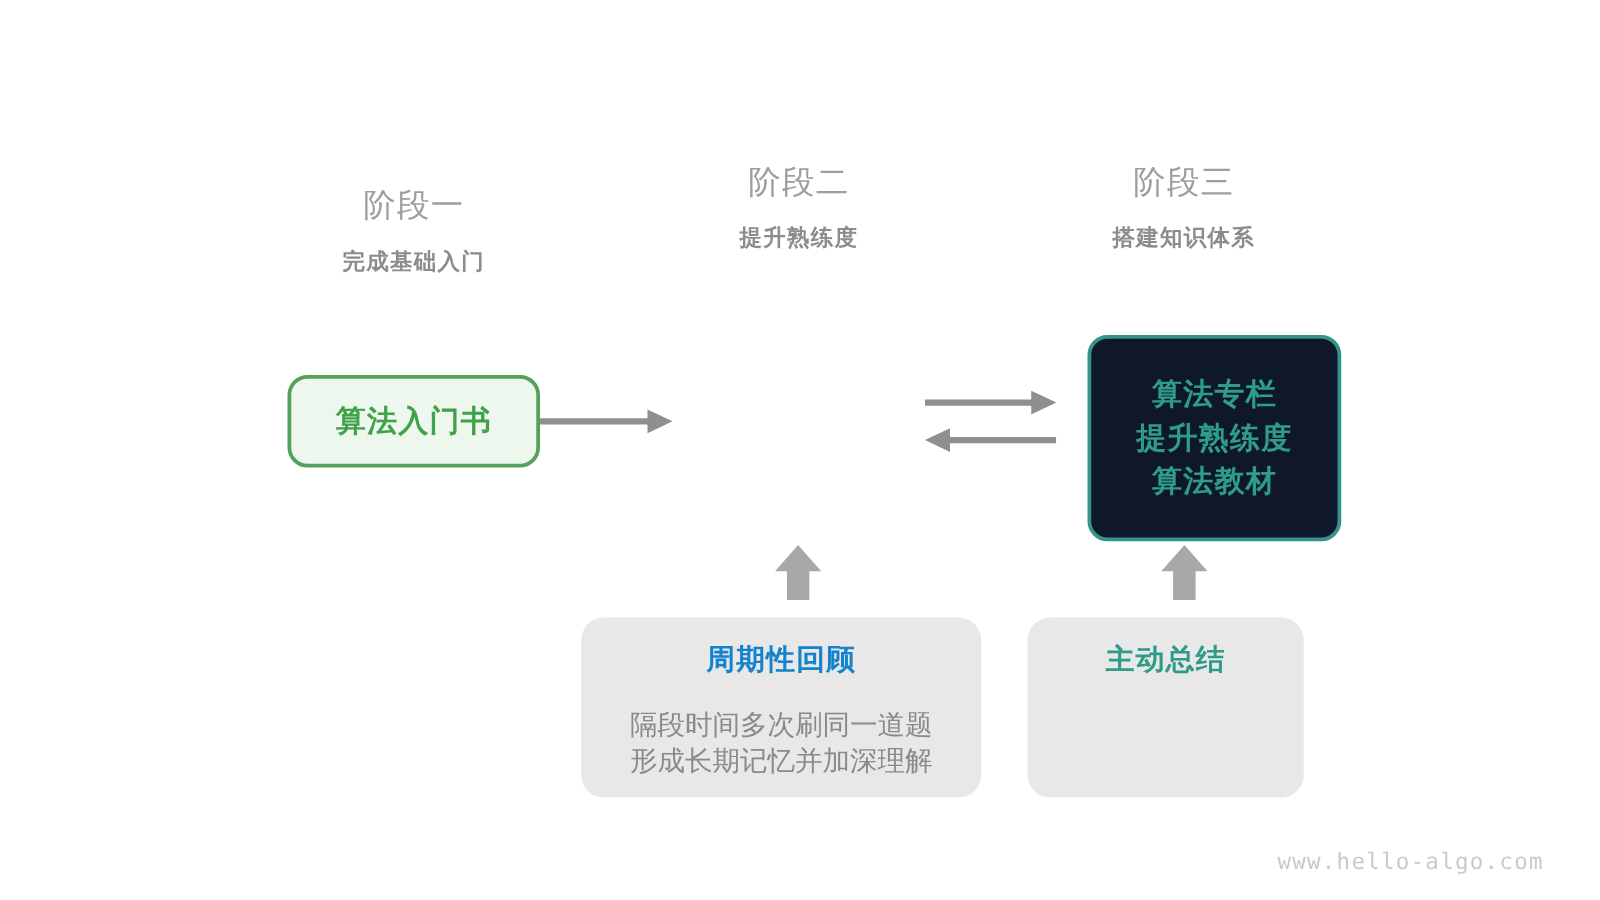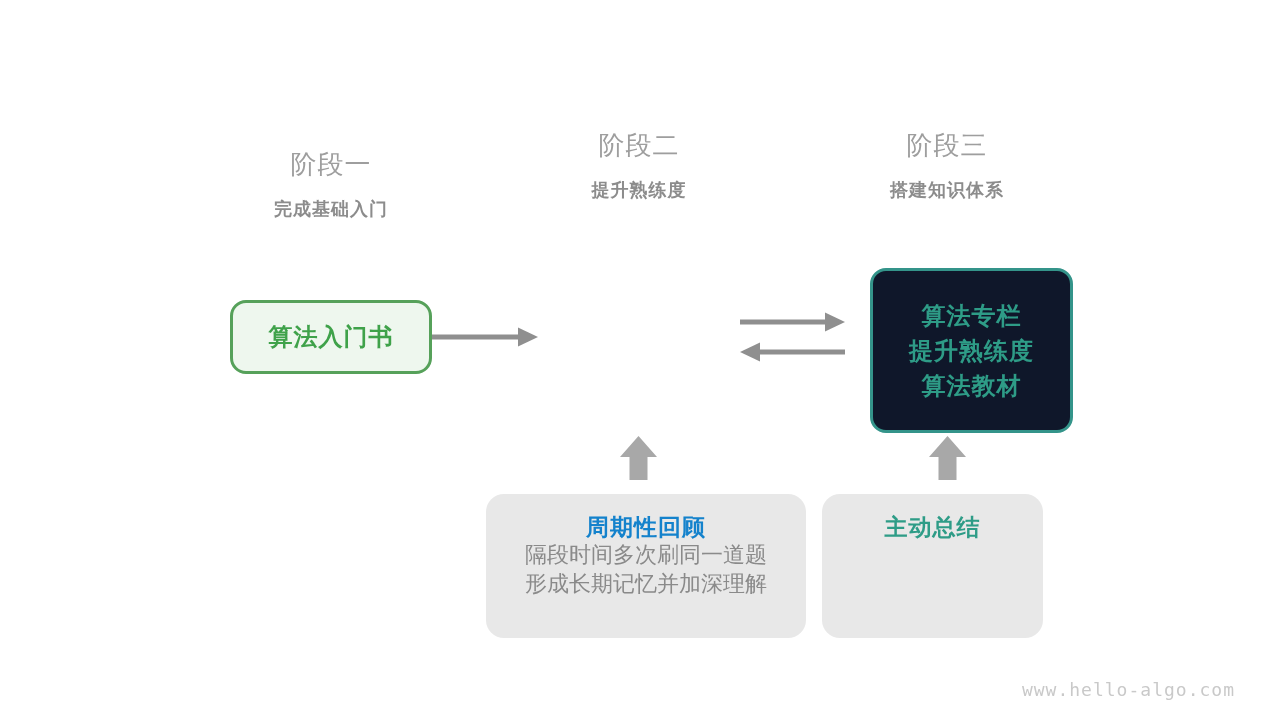--- a/index.html
+++ b/index.html
@@ -59,26 +59,26 @@
   .note {
     position: absolute;
     top: 494px;
     height: 144px;
     box-sizing: border-box;
     background: #e8e8e8;
     border-radius: 18px;
     text-align: center;
     padding-top: 20px;
   }
-  .note-1 { left: 486px; width: 320px; }
+  .note-1 { left: 465px; width: 320px; }
   .note-2 { left: 822px; width: 221px; }
   .note-title { font-size: 23px; line-height: 26px; font-weight: bold; letter-spacing: 1px; }
   .note-title.blue { color: #1482cc; }
   .note-title.teal { color: #2e9c87; }
-  .note-body { font-size: 22px; line-height: 29px; color: #8a8a8a; }
+  .note-body { margin-top: 25px; font-size: 22px; line-height: 29px; color: #8a8a8a; }
 
   
   .watermark {
     position: absolute;
     right: 45px;
     top: 679px;
     font-family: "DejaVu Sans Mono", monospace;
     font-size: 18px;
     color: #c9c9c9;
     letter-spacing: 1px;

